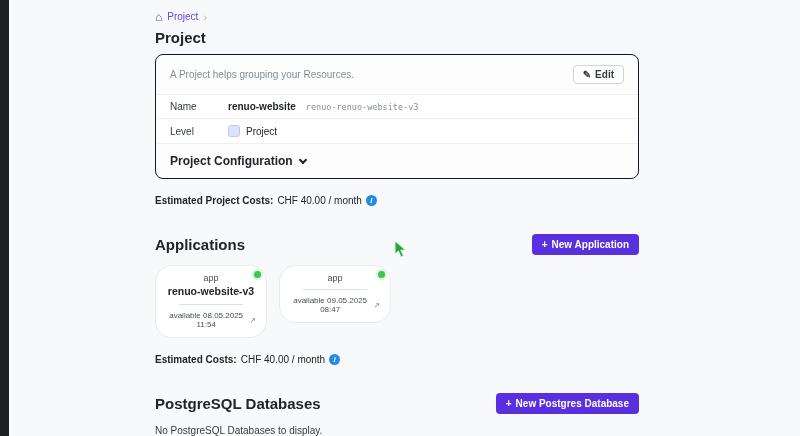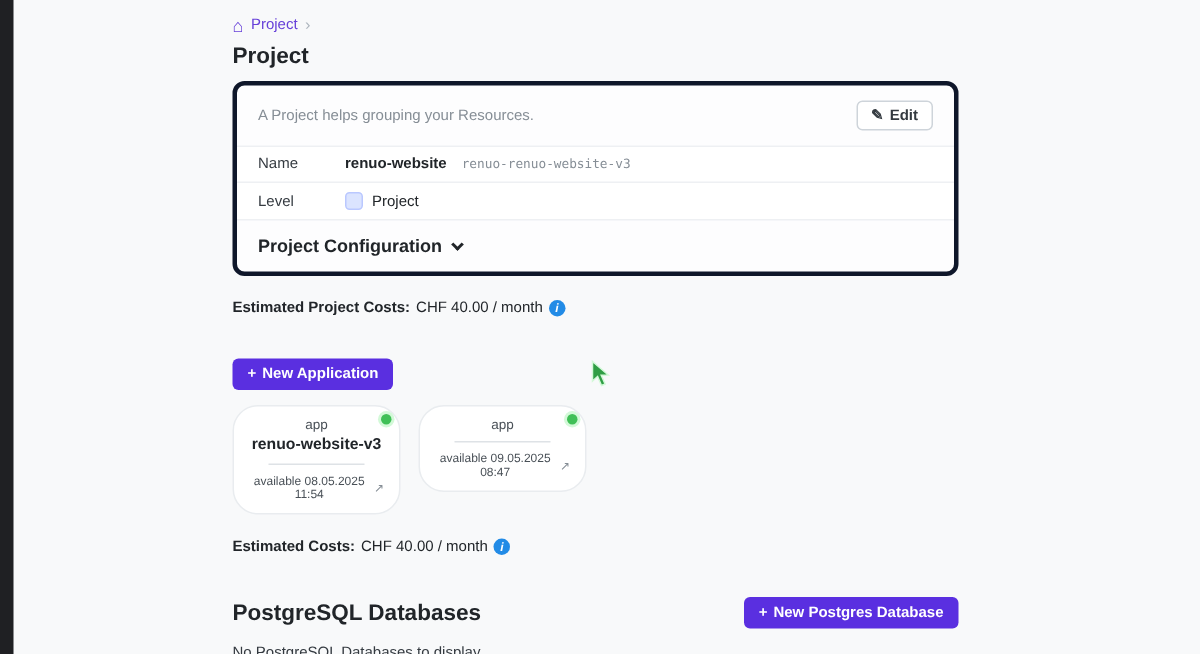--- a/index.html
+++ b/index.html
@@ -25,21 +25,21 @@
   .bc-home { color: #6741d9; font-size: 12px; line-height: 12px; cursor: pointer; }
   .bc-link { color: #6741d9; text-decoration: none; cursor: pointer; }
   .bc-chevron { color: #adb5bd; font-size: 11px; }
 
   h1 { font-size: 15px; margin: 6px 0 8px; font-weight: 700; }
   h2 { font-size: 15px; margin: 0; font-weight: 700; }
 
   
   .card {
     background: #fdfdfe;
-    border: 3px solid #0f172a;
+    border: 1px solid #0f172a;
     border-radius: 8px;
     overflow: hidden;
   }
   .card-head { display: flex; justify-content: space-between; align-items: center; padding: 10px 14px; }
   .desc { color: #868e96; font-size: 10px; }
   .edit-btn {
     display: inline-flex; align-items: center; gap: 4px;
     background: #fff; border: 1px solid #ced4da; border-radius: 4px;
     padding: 3px 9px; font-size: 10px; font-weight: 700; color: #343a40;
     cursor: pointer; font-family: inherit;
@@ -158,20 +158,21 @@
   </div>
 
   <div class="estimate">
     <span class="est-label">Estimated Project Costs:</span>
     <span>CHF 40.00 / month</span>
     <span class="info-icon"></span>
   </div>
 
   <div class="section">
     <div class="section-head">
+      <h2>Applications</h2>
       <button class="primary-btn">
         <span class="plus-ic">+</span>
         <span>New Application</span>
       </button>
     </div>
 
     <div class="app-cards">
       <div class="app-card">
         <span class="status-dot"></span>
         <div class="app-type">app</div>

